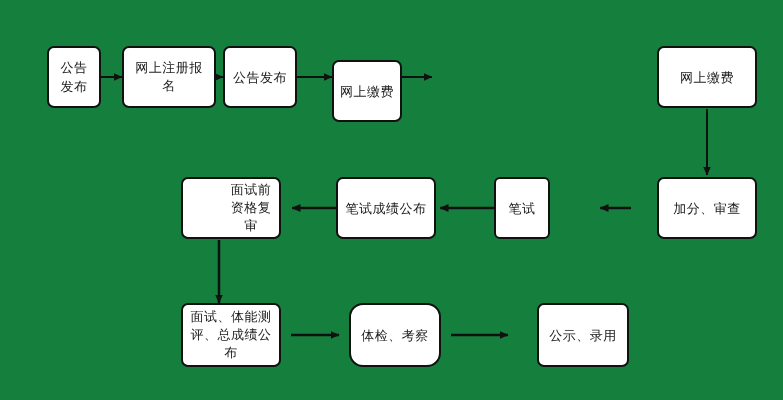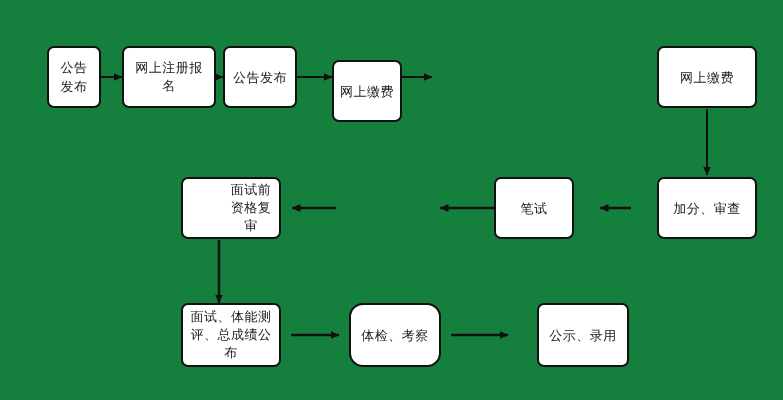--- a/index.html
+++ b/index.html
@@ -95,22 +95,25 @@
   <div class="node" style="left:506px; top:60px; width:70px; height:62px; margin-left:-174px;">
     <span class="label">网上缴费</span>
   </div>
   <div class="node" style="left:657px; top:46px; width:100px; height:62px;">
     <span class="label">网上缴费</span>
   </div>
 
   <div class="node" style="left:657px; top:177px; width:100px; height:62px;">
     <span class="label">加分、审查</span>
   </div>
-  <div class="node" style="left:494px; top:177px; width:80px; height:62px;">
+  <div class="node" style="left:494px; top:177px; width:56px; height:62px;border-radius:6px;">
     <span class="label">笔试</span>
+  </div>
+  <div class="node" style="left:336px; top:177px; width:100px; height:62px;">
+    <span class="label">笔试成绩公布</span>
   </div>
   <div class="node narrow" style="left:181px; top:177px; width:100px; height:62px;padding-left:40px;">
     <span class="label">面试前资格复审</span>
   </div>
 
   <div class="node narrow" style="left:181px; top:303px; width:100px; height:64px;">
     <span class="label">面试、体能测评、总成绩公布</span>
   </div>
   <div class="node" style="left:349px; top:303px; width:92px; height:64px;border-radius:14px;">
     <span class="label">体检、考察</span>

